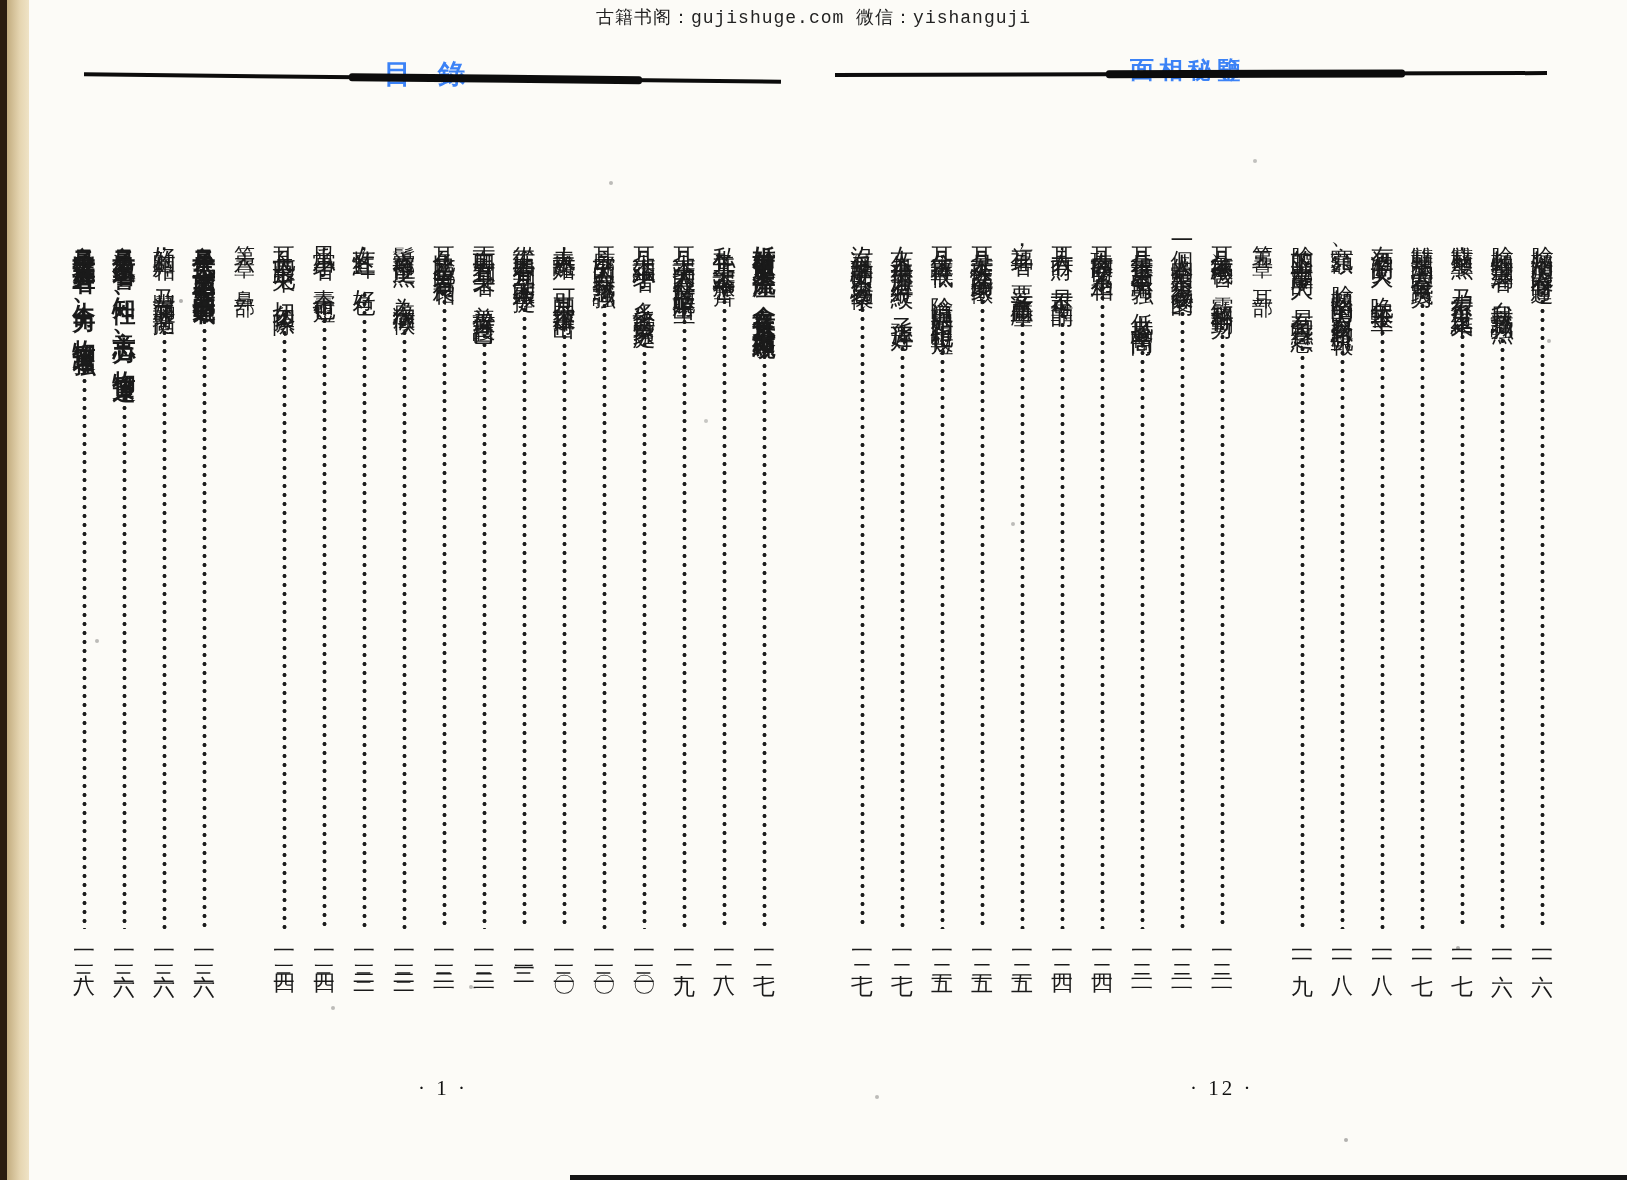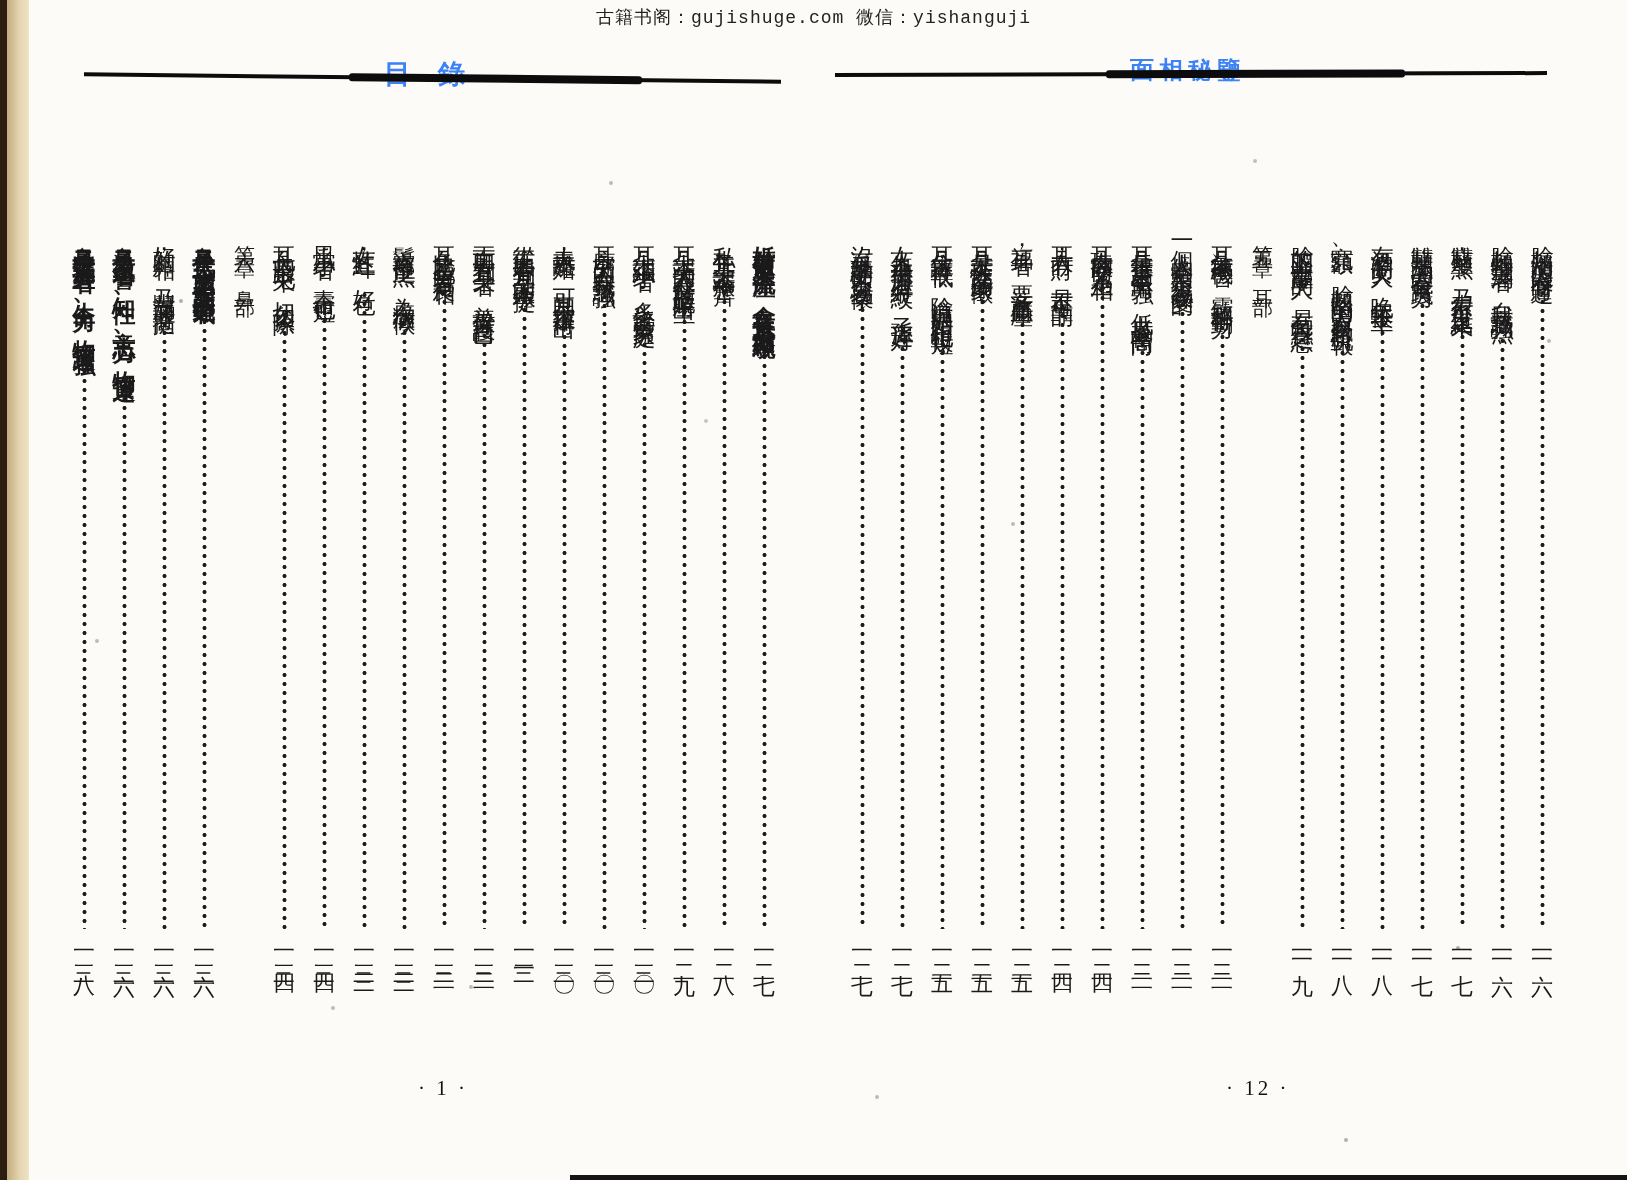--- a/index.html
+++ b/index.html
@@ -48,21 +48,21 @@
   .col.heading{font-size:21px;}
   .col.heading .t{letter-spacing:6px;font-weight:500;}
   .dots{
     flex:1 1 auto;min-height:26px;width:5px;margin:12px 0 10px;
     background-image:radial-gradient(circle at 50% 4px,#1b1b1b 1.7px,transparent 2.3px);
     background-size:5px 9px;background-repeat:repeat-y;
   }
   .num{letter-spacing:9px;font-size:22px;}
   .folio{position:absolute;top:1076px;font-size:21px;letter-spacing:3px;color:#111;}
   .folio-left{left:418px;}
-  .folio-right{left:1190px;margin-left:36px;}
+  .folio-right{left:1190px;}
 </style>
 </head>
 <body>
 
 <div class="canvas">
   <div class="spine-dark"></div>
   <div class="spine-tan"></div>
   <div class="speckles"></div>
 
   <div class="watermark">古籍书阁：gujishuge.com 微信：yishanguji</div>

